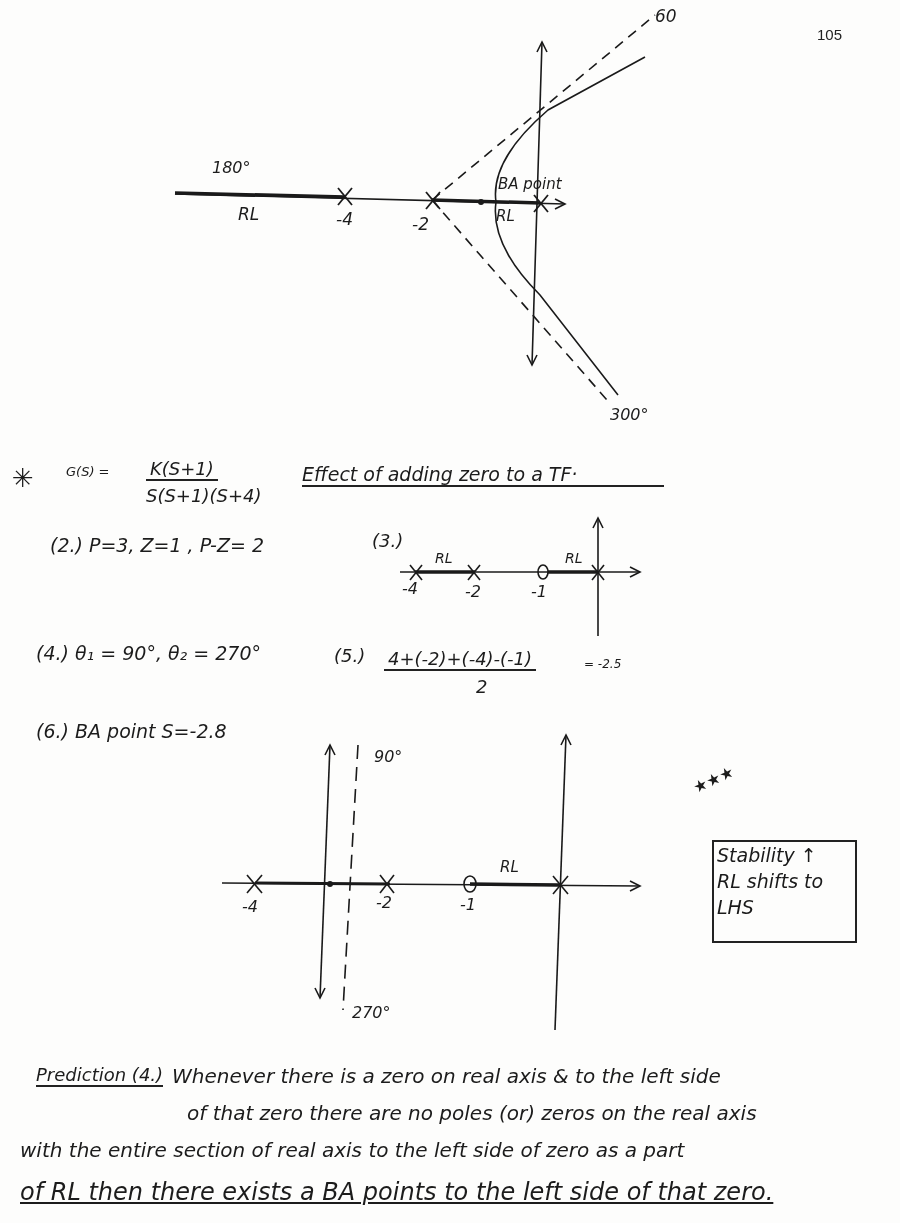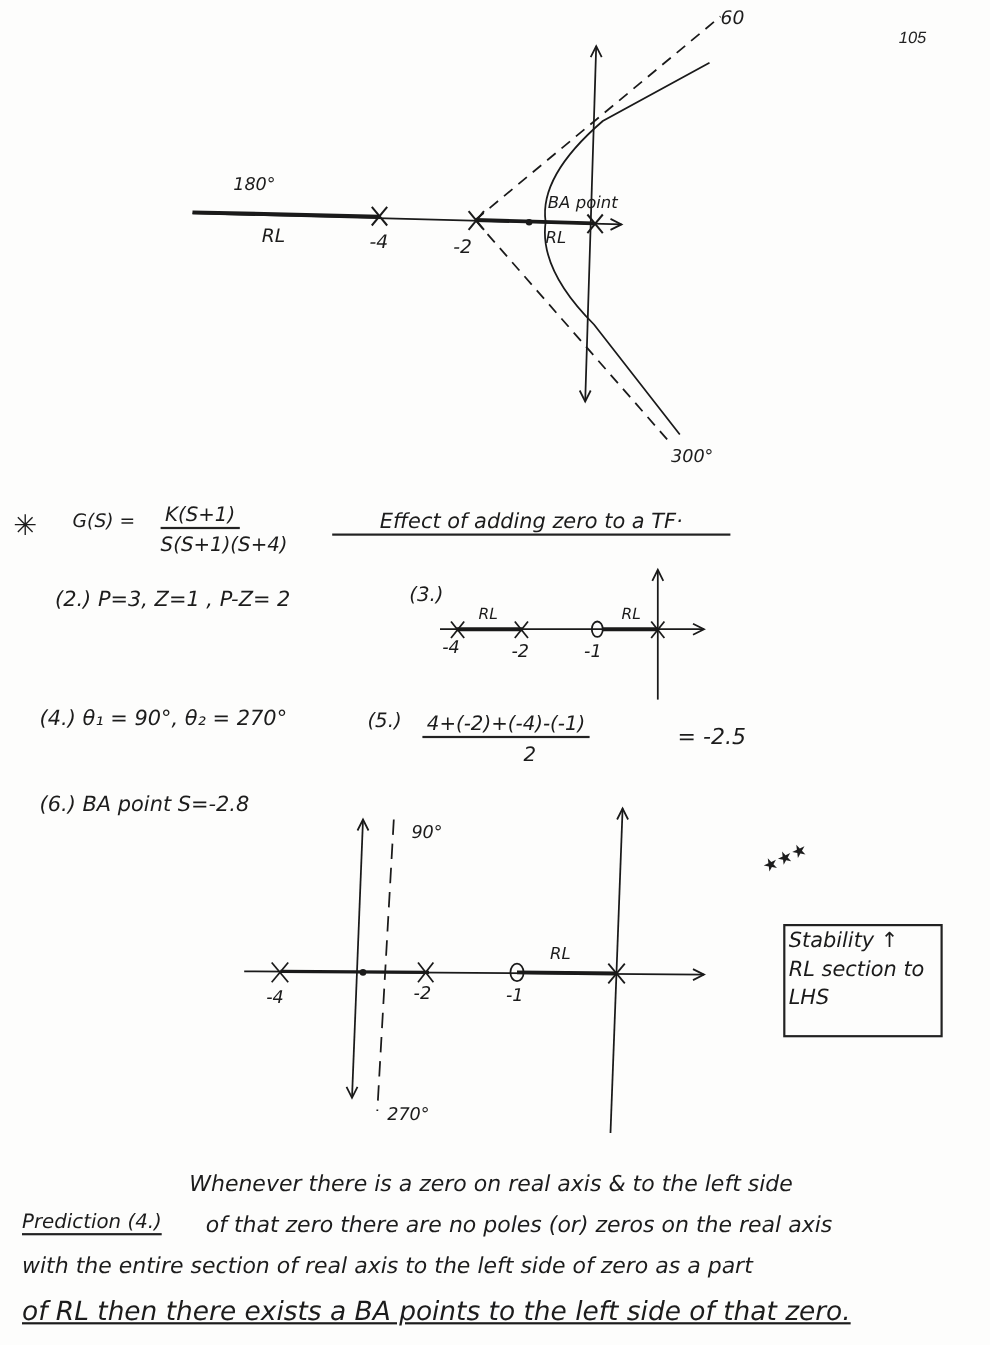--- a/index.html
+++ b/index.html
@@ -1,23 +1,23 @@
 <!DOCTYPE html>
 <html><head>
 <meta charset="utf-8">
 <style>
   html,body{margin:0;padding:0;background:#fdfdfc;}
   body{width:900px;height:1223px;position:relative;overflow:hidden;
        font-family:"DejaVu Sans", sans-serif;color:#1a1a1a;}
   .hw{font-family:"DejaVu Sans", sans-serif;font-style:italic;color:#1c1c1c;position:absolute;white-space:nowrap;}
-  .pg{position:absolute;left:817px;top:26px;font-family:"Liberation Sans", sans-serif;font-size:15px;color:#222;font-style:italic;}
+  .pg{position:absolute;left:817px;top:26px;font-family:"Liberation Sans", sans-serif;font-size:15px;color:#222;}
   svg{position:absolute;left:0;top:0;}
   .box{position:absolute;left:712px;top:840px;width:145px;height:103px;border:2px solid #222;box-sizing:border-box;}
   .box div{font-family:"DejaVu Sans", sans-serif;font-style:italic;font-size:19px;line-height:26px;padding-left:3px;white-space:nowrap;}
-  .ul{border-bottom:2px solid #222;text-align:center;}
+  .ul{border-bottom:2px solid #222;}
 </style>
 </head>
 <body>
 
 <div class="pg">105</div>
 
 <svg width="900" height="430">
   <g stroke="#1a1a1a" fill="none" stroke-width="1.6">
 
     <line x1="175" y1="194" x2="565" y2="204"></line>
@@ -51,21 +51,21 @@
     <text x="238" y="220" font-size="17">RL</text>
     <text x="336" y="225" font-size="17">-4</text>
     <text x="412" y="230" font-size="17">-2</text>
     <text x="498" y="189" font-size="15">BA point</text>
     <text x="496" y="221" font-size="15">RL</text>
     <text x="610" y="420" font-size="16">300°</text>
   </g>
 </svg>
 
 <div class="hw" style="left:12px;top:463px;font-size:26px;font-style:normal;">✳</div>
-<div class="hw" style="left:66px;top:464px;font-size:17px;">G(S) =</div>
+<div class="hw" style="left:66px;top:464px;font-size:13px;">G(S) =</div>
 <div class="hw ul" style="left:146px;top:458px;font-size:18px;padding:0 4px;">K(S+1)</div>
 <div class="hw" style="left:146px;top:485px;font-size:18px;">S(S+1)(S+4)</div>
 <div class="hw ul" style="left:302px;top:463px;font-size:19px;width:362px;">Effect of adding zero to a TF·</div>
 
 <div class="hw" style="left:50px;top:534px;font-size:19px;">(2.) P=3,  Z=1 ,  P-Z= 2</div>
 <div class="hw" style="left:372px;top:530px;font-size:18px;">(3.)</div>
 
 <svg width="900" height="700">
   <g stroke="#1a1a1a" fill="none" stroke-width="1.6">
     <line x1="400" y1="572" x2="640" y2="572"></line>
@@ -88,21 +88,21 @@
     <text x="402" y="594" font-size="16">-4</text>
     <text x="465" y="597" font-size="16">-2</text>
     <text x="531" y="597" font-size="16">-1</text>
   </g>
 </svg>
 
 <div class="hw" style="left:36px;top:642px;font-size:19px;font-style:italic;">(4.)  θ₁ = 90°,  θ₂ = 270°</div>
 <div class="hw" style="left:334px;top:645px;font-size:18px;">(5.)</div>
 <div class="hw ul" style="left:384px;top:648px;font-size:18px;padding:0 4px;">4+(-2)+(-4)-(-1)</div>
 <div class="hw" style="left:476px;top:676px;font-size:18px;">2</div>
-<div class="hw" style="left:616px;top:657px;font-size:20px;">= -2.5</div>
+<div class="hw" style="left:584px;top:657px;font-size:12px;">= -2.5</div>
 
 <div class="hw" style="left:36px;top:720px;font-size:19px;">(6.)  BA point  S=-2.8</div>
 
 <svg width="900" height="1030">
   <g stroke="#1a1a1a" fill="none" stroke-width="1.6">
     <line x1="222" y1="883" x2="640" y2="886"></line>
     <polyline points="630,881 640,886 630,891"></polyline>
     <line x1="255" y1="883" x2="390" y2="884" stroke-width="3"></line>
     <line x1="470" y1="884" x2="560" y2="885" stroke-width="3.5"></line>
 
@@ -130,21 +130,21 @@
     <text x="500" y="872" font-size="15">RL</text>
     <text x="242" y="912">-4</text>
     <text x="376" y="908">-2</text>
     <text x="460" y="910">-1</text>
   </g>
 </svg>
 
 <div class="hw" style="left:692px;top:770px;font-size:16px;font-style:normal;transform:rotate(-25deg);">★★★</div>
 <div class="box">
   <div>Stability ↑</div>
-  <div>RL section to</div>
+  <div>RL shifts to</div>
   <div style="">LHS</div>
 </div>
 
-<div class="hw ul" style="left:20px;top:1064px;font-size:18px;margin-top:36px;">Prediction (4.)</div>
+<div class="hw ul" style="left:36px;top:1064px;font-size:18px;">Prediction (4.)</div>
 <div class="hw" style="left:172px;top:1064px;font-size:20px;text-align:center;">Whenever there is a zero on real axis &amp; to the left side</div>
 <div class="hw" style="left:172px;top:1101px;font-size:20px;margin-left:15px;">of that zero there are no poles (or) zeros on the real axis</div>
 <div class="hw" style="left:20px;top:1138px;font-size:20px;">with the entire section of real axis to the left side of zero as a part</div>
 <div class="hw" style="left:20px;top:1178px;font-size:24px;text-decoration:underline;">of RL then there exists a BA points to the left side of that zero.</div>
 
 </body></html>

